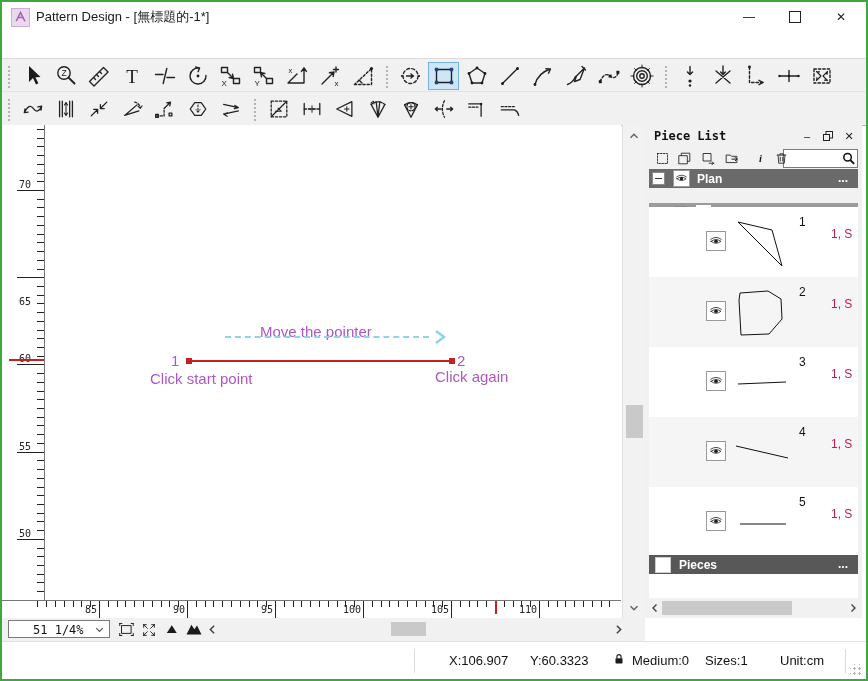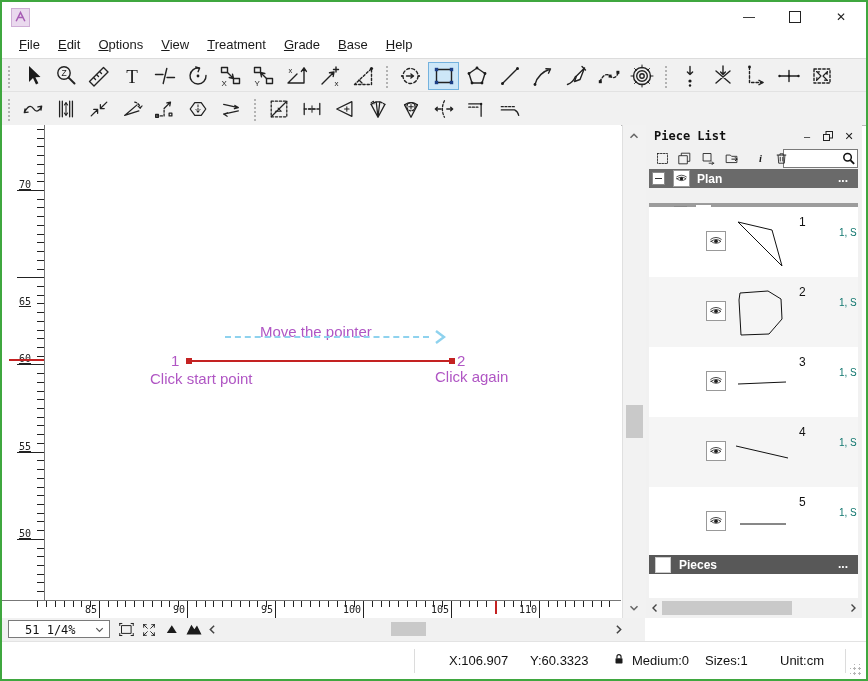--- a/index.html
+++ b/index.html
@@ -26,21 +26,21 @@
   #tb2{top:89px;height:33px;border-top:1px solid #e2e2e2;border-bottom:1px solid #b9b9b9;box-sizing:content-box;}
   .tb-group{display:flex;align-items:center;}
   .grip{width:5px;height:24px;margin:0 6px 0 4px;background-image:radial-gradient(circle,#b3b3b3 1px,transparent 1.1px);background-size:4px 4px;background-position:1px 1px;}
   .tb-btn{width:31px;height:28px;margin-right:2px;display:flex;align-items:center;justify-content:center;border:1px solid transparent;box-sizing:border-box;}
   .tb-btn.active{background:var(--active-bg,#cde7f8);border:1px solid var(--active-bd,#74b2de);}
 
   
   .vruler{position:absolute;left:0;top:123px;width:42px;height:475px;background:#fff;border-right:1px solid #777;}
   .vtick-minor{position:absolute;right:0;width:7px;height:1px;background:#222;}
   .vtick-major{position:absolute;right:0;left:15px;height:1px;background:#222;}
-  .vlabel{position:absolute;left:12px;width:17px;text-align:right;font-family:"DejaVu Sans Mono",monospace;font-size:10px;color:#222;text-decoration:underline;}
+  .vlabel{position:absolute;left:12px;width:17px;text-align:right;font-family:"DejaVu Sans Mono",monospace;font-size:10px;color:#222;}
   .vred{position:absolute;left:7px;right:0;height:2px;background:var(--red,#c42222);}
 
   .canvas{position:absolute;left:43px;top:123px;width:576px;height:475px;background:#fff;}
   .anno{position:absolute;font-size:15px;color:var(--purple,#b056c4);white-space:nowrap;}
   .dash-arrow{position:absolute;left:180px;top:211px;width:204px;border-top:2px dashed var(--blue,#8ed2ee);}
   .arrow-head{position:absolute;left:386px;top:203px;}
   .redline{position:absolute;left:144px;top:235px;width:263px;height:2px;background:var(--red,#c42222);}
   .redsq{position:absolute;width:6px;height:6px;background:var(--red,#c42222);}
 
   .vscroll{position:absolute;left:620px;top:123px;width:23px;height:493px;background:#f2f2f2;border-left:1px solid #e0e0e0;}
@@ -48,21 +48,21 @@
   .sarrow{position:absolute;display:flex;align-items:center;justify-content:center;color:#555;}
 
   .hruler{position:absolute;left:0;top:598px;width:619px;height:18px;background:#fff;border-top:1px solid #777;}
   .htick-minor{position:absolute;top:0;width:1px;height:6px;background:#222;}
   .htick-major{position:absolute;top:0;width:1px;height:17px;background:#222;}
   .hlabel{position:absolute;top:3px;width:24px;text-align:right;font-family:"DejaVu Sans Mono",monospace;font-size:10px;color:#222;}
   .hred{position:absolute;top:0;width:2px;height:13px;background:var(--red,#c42222);}
 
   
   .bottombar{position:absolute;left:0;top:616px;width:643px;height:23px;background:#f1f1f1;}
-  .zoombox{position:absolute;left:6px;top:2px;width:102px;height:18px;background:#fff;border:1px solid #7a7a7a;font-family:"DejaVu Sans Mono",monospace;font-size:12px;line-height:18px;padding-left:16px;box-sizing:border-box;color:#111;}
+  .zoombox{position:absolute;left:6px;top:2px;width:102px;height:18px;background:#fff;border:1px solid #7a7a7a;font-family:"DejaVu Sans Mono",monospace;font-size:12px;line-height:18px;padding-left:24px;box-sizing:border-box;color:#111;}
   .zoombox svg{position:absolute;right:4px;top:3px;}
   .bb-icon{position:absolute;top:2px;width:20px;height:19px;display:flex;align-items:center;justify-content:center;}
   .hthumb{position:absolute;left:389px;top:4px;width:35px;height:14px;background:#c9c9c9;}
 
   
   .panel{position:absolute;left:644px;top:123px;width:216px;height:493px;background:#f1f1f1;}
   .panel-header{position:absolute;left:0;top:0;right:0;height:22px;}
   .panel-title{position:absolute;left:8px;top:4px;font-family:"DejaVu Sans Mono",monospace;font-size:12px;font-weight:bold;color:#111;}
   .panel-btn{position:absolute;top:2px;width:18px;height:18px;display:flex;align-items:center;justify-content:center;font-size:11px;color:#222;}
   .panel-toolbar{position:absolute;left:0;top:22px;right:0;height:22px;}
@@ -77,21 +77,21 @@
   .minusbox{position:absolute;top:3px;width:13px;height:13px;background:#fff;border:1px solid #8a8a8a;box-sizing:border-box;}
   .minusbox::after{content:"";position:absolute;left:2px;right:2px;top:5px;height:1px;background:#333;}
   .eyebtn{position:absolute;width:17px;height:17px;top:1px;background:#fff;border:1px solid #9a9a9a;display:flex;align-items:center;justify-content:center;box-sizing:border-box;}
   .more{position:absolute;right:10px;top:2px;font-weight:bold;}
   .items-wrap{position:absolute;left:3px;top:82px;right:4px;height:348px;background:#fff;}
   .item-row{position:absolute;left:0;right:0;height:70px;overflow:hidden;}
   .item-row.alt{background:#f5f5f5;}
   .item-eye{position:absolute;left:57px;top:24px;width:20px;height:20px;background:#fff;border:1px solid #999;display:flex;align-items:center;justify-content:center;box-sizing:border-box;}
   .item-thumb{position:absolute;left:80px;top:7px;}
   .item-num{position:absolute;left:150px;top:8px;font-size:12px;color:#111;}
-  .item-sizes{position:absolute;left:190px;top:20px;font-size:10px;color:#0f766e;width:24px;overflow:hidden;white-space:nowrap;}
+  .item-sizes{position:absolute;left:182px;top:20px;font-size:12px;color:#be185d;width:24px;overflow:hidden;white-space:nowrap;}
   .panel-filler{position:absolute;left:3px;right:4px;top:449px;height:24px;background:#fff;}
   .panel-hscroll{position:absolute;left:0;right:0;top:473px;height:20px;background:#f1f1f1;}
   .phthumb{position:absolute;left:16px;top:3px;width:130px;height:14px;background:#c9c9c9;}
 
   
   .statusbar{position:absolute;left:0;top:639px;right:0;height:38px;background:#fff;border-top:1px solid #e3e3e3;font-size:13px;color:#111;}
   .statusbar .field{position:absolute;top:11px;white-space:nowrap;}
   .sep{position:absolute;top:7px;width:1px;height:24px;background:#dcdcdc;}
   .gripdots{position:absolute;right:4px;bottom:4px;width:12px;height:12px;background-image:radial-gradient(circle,#b5b5b5 1.2px,transparent 1.3px);background-size:5px 5px;background-position:2px 2px;}
 </style>
@@ -99,30 +99,30 @@
 <body>
 
 <div class="win">
 
   <div class="titlebar">
     <div class="appicon">
       <svg width="15" height="15" viewBox="0 0 24 24" fill="none" stroke="#a75cb4" stroke-width="2.4">
           <path d="M5 18 L12 4 L19 18 M8 12 h9"></path>
         </svg>
     </div>
+    <span class="apptitle">Pattern Design - [無標題的-1*]</span>
     <div class="wbtns">
       <div class="wbtn">—</div>
       <div class="wbtn">
           <span class="maxbox"></span>
         </div>
       <div class="wbtn">✕</div>
     </div>
   </div>
 
-  <div class="menubar" id="menubar"><span class="menu-item"><u>F</u>ile</span><span class="menu-item"><u>E</u>dit</span><span class="menu-item"><u>O</u>ptions</span><span class="menu-item"><u>V</u>iew</span><span class="menu-item"><u>T</u>reatment</span><span class="menu-item"><u>G</u>rade</span><span class="menu-item"><u>B</u>ase</span><span class="menu-item"><u>H</u>elp</span></div>
 
   <div class="toolbar" id="tb1">
       <div class="tb-group">
         <span class="grip"></span>
         <div class="tb-btn">
           <svg width="24" height="24" viewBox="0 0 24 24" fill="none" stroke="#222" stroke-width="1.4" stroke-linecap="round" stroke-linejoin="round">
             <path d="M8 2 L8 18 L12 14 L15 20.5 L17.4 19.3 L14.4 13.2 L19.5 13 Z" fill="#1b1b1b" stroke="none"></path>
           </svg>
         </div>
         <div class="tb-btn">

